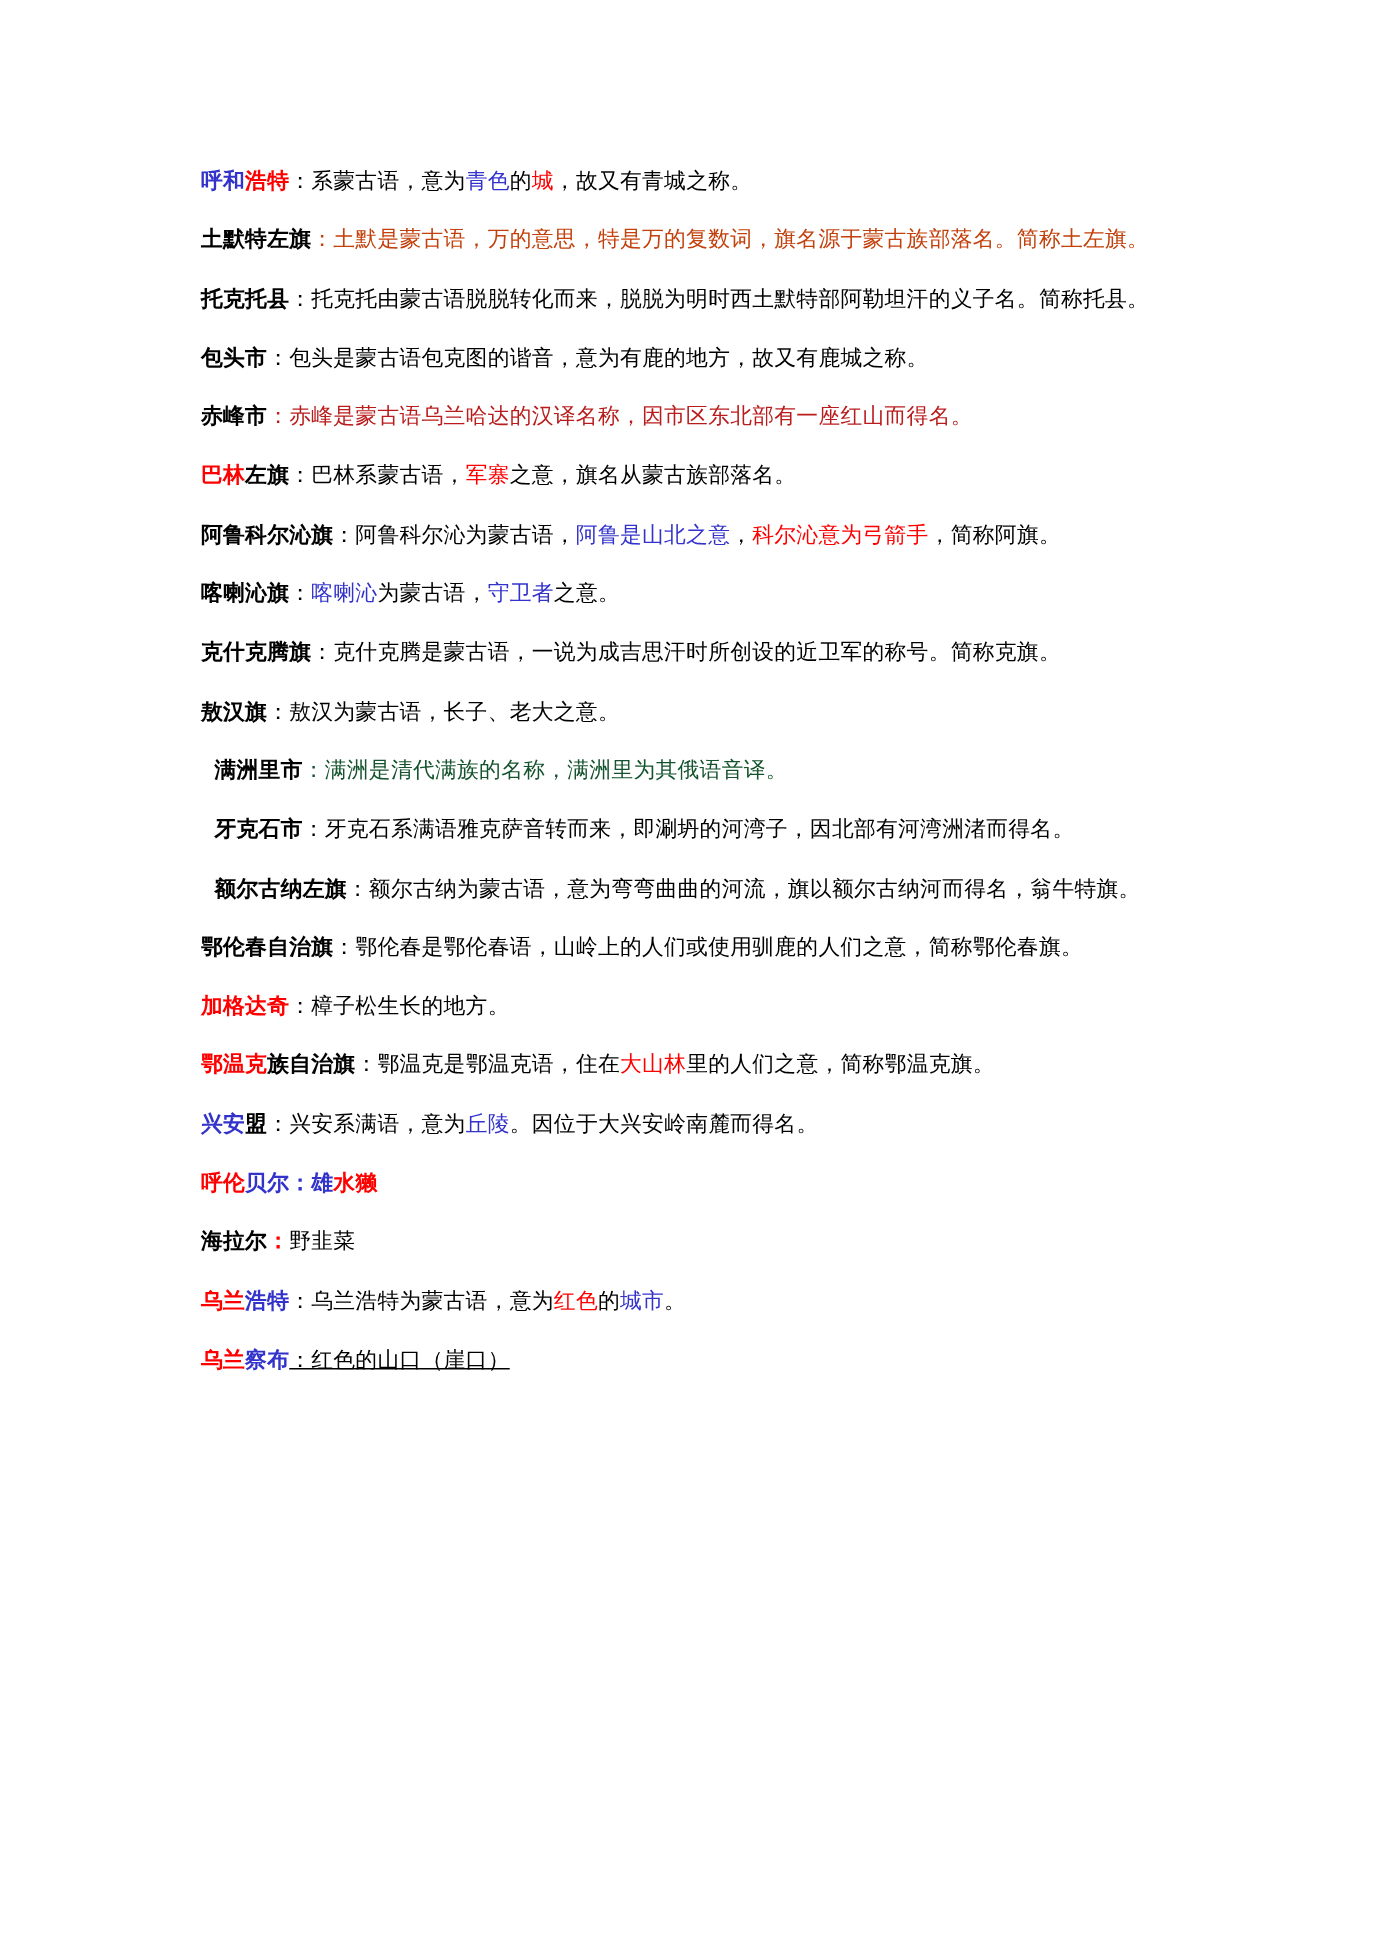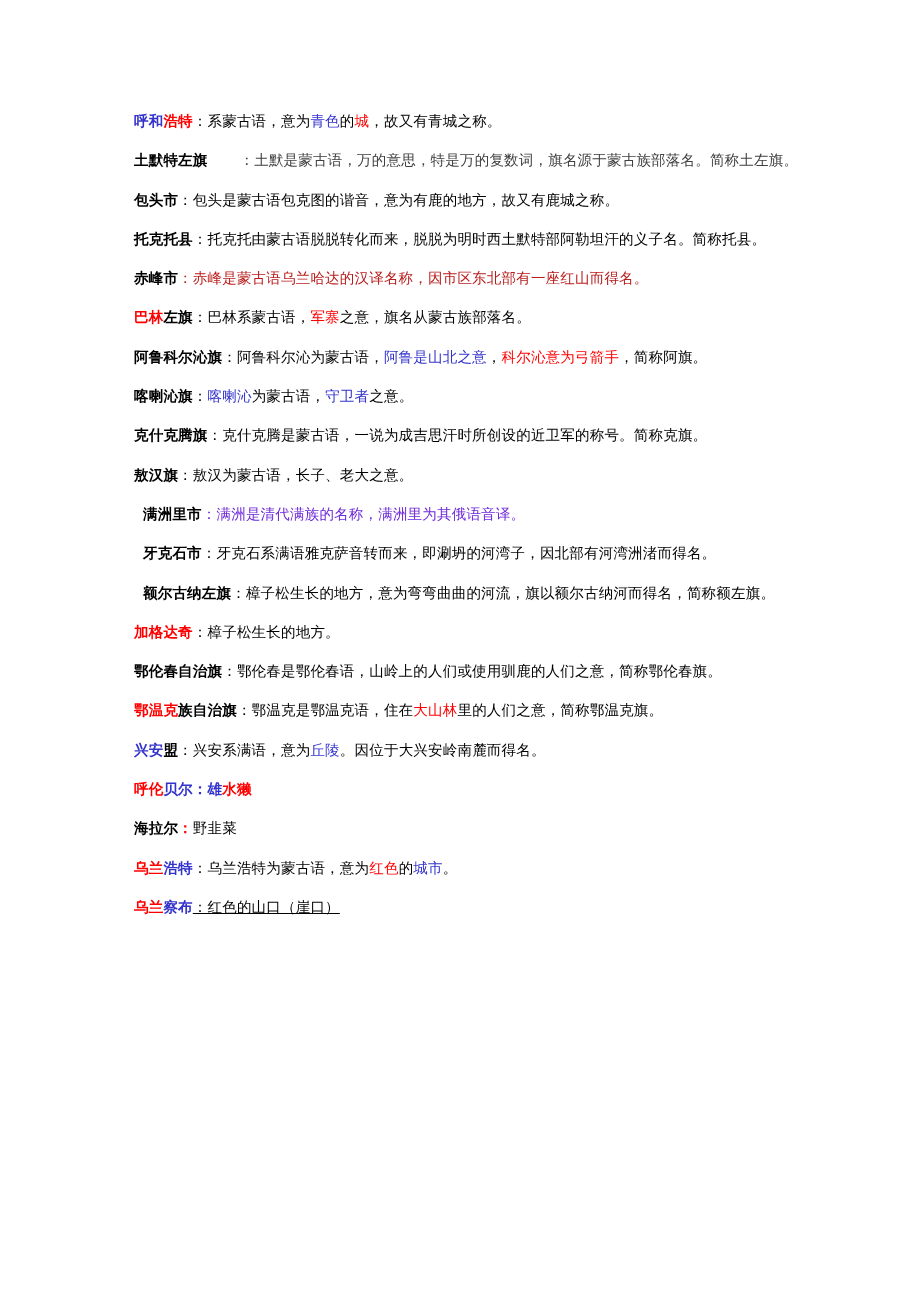--- a/index.html
+++ b/index.html
@@ -34,34 +34,34 @@
   }
   .b   { font-weight: bold; }
   span[data-bind] { white-space: pre-wrap; }
 </style>
 </head>
 <body>
 
 <div class="page">
   <div id="entries">
       <p class="entry"><span data-bind="document.entries.0.parts.0.text" class="b" style="color: rgb(51, 51, 204);">呼和</span><span data-bind="document.entries.0.parts.1.text" class="b" style="color: rgb(255, 0, 0);">浩特</span><span data-bind="document.entries.0.parts.2.text" style="color: rgb(0, 0, 0);">：系蒙古语，意为</span><span data-bind="document.entries.0.parts.3.text" style="color: rgb(51, 51, 204);">青色</span><span data-bind="document.entries.0.parts.4.text" style="color: rgb(0, 0, 0);">的</span><span data-bind="document.entries.0.parts.5.text" style="color: rgb(255, 0, 0);">城</span><span data-bind="document.entries.0.parts.6.text" style="color: rgb(0, 0, 0);">，故又有青城之称。</span></p>
-      <p class="entry"><span data-bind="document.entries.1.parts.0.text" class="b" style="color: rgb(0, 0, 0);">土默特左旗</span><span data-bind="document.entries.1.parts.1.text" style="color: #404040; margin-left: 32px;">：土默是蒙古语，万的意思，特是万的复数词，旗名源于蒙古族部落名。简称土左旗。</span></p>
+      <p class="entry"><span data-bind="document.entries.1.parts.0.text" class="b" style="color: rgb(0, 0, 0);">土默特左旗</span><span data-bind="document.entries.1.parts.1.text" style="color: #c2410c;">：土默是蒙古语，万的意思，特是万的复数词，旗名源于蒙古族部落名。简称土左旗。</span></p>
+      <p class="entry"><span data-bind="document.entries.2.parts.0.text" class="b" style="color: rgb(0, 0, 0);">托克托县</span><span data-bind="document.entries.2.parts.1.text" style="color: rgb(0, 0, 0);">：托克托由蒙古语脱脱转化而来，脱脱为明时西土默特部阿勒坦汗的义子名。简称托县。</span></p>
       <p class="entry"><span data-bind="document.entries.3.parts.0.text" class="b" style="color: rgb(0, 0, 0);">包头市</span><span data-bind="document.entries.3.parts.1.text" style="color: rgb(0, 0, 0);">：包头是蒙古语包克图的谐音，意为有鹿的地方，故又有鹿城之称。</span></p>
-      <p class="entry"><span data-bind="document.entries.2.parts.0.text" class="b" style="color: rgb(0, 0, 0);">托克托县</span><span data-bind="document.entries.2.parts.1.text" style="color: rgb(0, 0, 0);">：托克托由蒙古语脱脱转化而来，脱脱为明时西土默特部阿勒坦汗的义子名。简称托县。</span></p>
       <p class="entry"><span data-bind="document.entries.4.parts.0.text" class="b" style="color: rgb(0, 0, 0);">赤峰市</span><span data-bind="document.entries.4.parts.1.text" style="color: #b91c1c;">：赤峰是蒙古语乌兰哈达的汉译名称，因市区东北部有一座红山而得名。</span></p>
       <p class="entry"><span data-bind="document.entries.5.parts.0.text" class="b" style="color: rgb(255, 0, 0);">巴林</span><span data-bind="document.entries.5.parts.1.text" class="b" style="color: rgb(0, 0, 0);">左旗</span><span data-bind="document.entries.5.parts.2.text" style="color: rgb(0, 0, 0);">：巴林系蒙古语，</span><span data-bind="document.entries.5.parts.3.text" style="color: rgb(255, 0, 0);">军寨</span><span data-bind="document.entries.5.parts.4.text" style="color: rgb(0, 0, 0);">之意，旗名从蒙古族部落名。</span></p>
       <p class="entry"><span data-bind="document.entries.6.parts.0.text" class="b" style="color: rgb(0, 0, 0);">阿鲁科尔沁旗</span><span data-bind="document.entries.6.parts.1.text" style="color: rgb(0, 0, 0);">：阿鲁科尔沁为蒙古语，</span><span data-bind="document.entries.6.parts.2.text" style="color: rgb(51, 51, 204);">阿鲁是山北之意</span><span data-bind="document.entries.6.parts.3.text" style="color: rgb(0, 0, 0);">，</span><span data-bind="document.entries.6.parts.4.text" style="color: rgb(255, 0, 0);">科尔沁意为弓箭手</span><span data-bind="document.entries.6.parts.5.text" style="color: rgb(0, 0, 0);">，简称阿旗。</span></p>
       <p class="entry"><span data-bind="document.entries.8.parts.0.text" class="b" style="color: rgb(0, 0, 0);">喀喇沁旗</span><span data-bind="document.entries.8.parts.1.text" style="color: rgb(0, 0, 0);">：</span><span data-bind="document.entries.8.parts.2.text" style="color: rgb(51, 51, 204);">喀喇沁</span><span data-bind="document.entries.8.parts.3.text" style="color: rgb(0, 0, 0);">为蒙古语，</span><span data-bind="document.entries.8.parts.4.text" style="color: rgb(51, 51, 204);">守卫者</span><span data-bind="document.entries.8.parts.5.text" style="color: rgb(0, 0, 0);">之意。</span></p>
       <p class="entry"><span data-bind="document.entries.10.parts.0.text" class="b" style="color: rgb(0, 0, 0);">克什克腾旗</span><span data-bind="document.entries.10.parts.1.text" style="color: rgb(0, 0, 0);">：克什克腾是蒙古语，一说为成吉思汗时所创设的近卫军的称号。简称克旗。</span></p>
       <p class="entry"><span data-bind="document.entries.9.parts.0.text" class="b" style="color: rgb(0, 0, 0);">敖汉旗</span><span data-bind="document.entries.9.parts.1.text" style="color: rgb(0, 0, 0);">：敖汉为蒙古语，长子、老大之意。</span></p>
-      <p class="entry indent"><span data-bind="document.entries.11.parts.0.text" class="b" style="color: rgb(0, 0, 0);">满洲里市</span><span data-bind="document.entries.11.parts.1.text" style="color: #6d28d9;">：满洲是清代满族的名称，满洲里为其俄语音译。</span></p>
+      <p class="entry indent"><span data-bind="document.entries.11.parts.0.text" class="b" style="color: rgb(0, 0, 0);">满洲里市</span><span data-bind="document.entries.11.parts.1.text" style="color: #14532d;">：满洲是清代满族的名称，满洲里为其俄语音译。</span></p>
       <p class="entry indent"><span data-bind="document.entries.12.parts.0.text" class="b" style="color: rgb(0, 0, 0);">牙克石市</span><span data-bind="document.entries.12.parts.1.text" style="color: #000000;">：牙克石系满语雅克萨音转而来，即涮坍的河湾子，因北部有河湾洲渚而得名。</span></p>
-      <p class="entry indent"><span data-bind="document.entries.13.parts.0.text" class="b" style="color: rgb(0, 0, 0);">额尔古纳左旗</span><span data-bind="document.entries.13.parts.1.text" style="color: rgb(0, 0, 0);">：樟子松生长的地方，意为弯弯曲曲的河流，旗以额尔古纳河而得名，简称额左旗。</span></p>
+      <p class="entry indent"><span data-bind="document.entries.13.parts.0.text" class="b" style="color: rgb(0, 0, 0);">额尔古纳左旗</span><span data-bind="document.entries.13.parts.1.text" style="color: rgb(0, 0, 0);">：额尔古纳为蒙古语，意为弯弯曲曲的河流，旗以额尔古纳河而得名，翁牛特旗。</span></p>
+      <p class="entry"><span data-bind="document.entries.14.parts.0.text" class="b" style="color: rgb(0, 0, 0);">鄂伦春自治旗</span><span data-bind="document.entries.14.parts.1.text" style="color: rgb(0, 0, 0);">：鄂伦春是鄂伦春语，山岭上的人们或使用驯鹿的人们之意，简称鄂伦春旗。</span></p>
       <p class="entry"><span data-bind="document.entries.15.parts.0.text" class="b" style="color: rgb(255, 0, 0);">加格达奇</span><span data-bind="document.entries.15.parts.1.text" style="color: rgb(0, 0, 0);">：樟子松生长的地方。</span></p>
-      <p class="entry"><span data-bind="document.entries.14.parts.0.text" class="b" style="color: rgb(0, 0, 0);">鄂伦春自治旗</span><span data-bind="document.entries.14.parts.1.text" style="color: rgb(0, 0, 0);">：鄂伦春是鄂伦春语，山岭上的人们或使用驯鹿的人们之意，简称鄂伦春旗。</span></p>
       <p class="entry"><span data-bind="document.entries.16.parts.0.text" class="b" style="color: rgb(255, 0, 0);">鄂温克</span><span data-bind="document.entries.16.parts.1.text" class="b" style="color: rgb(0, 0, 0);">族自治旗</span><span data-bind="document.entries.16.parts.2.text" style="color: rgb(0, 0, 0);">：鄂温克是鄂温克语，住在</span><span data-bind="document.entries.16.parts.3.text" style="color: rgb(255, 0, 0);">大山林</span><span data-bind="document.entries.16.parts.4.text" style="color: rgb(0, 0, 0);">里的人们之意，简称鄂温克旗。</span></p>
       <p class="entry"><span data-bind="document.entries.18.parts.0.text" class="b" style="color: rgb(51, 51, 204);">兴安</span><span data-bind="document.entries.18.parts.1.text" class="b" style="color: rgb(0, 0, 0);">盟</span><span data-bind="document.entries.18.parts.2.text" style="color: rgb(0, 0, 0);">：兴安系满语，意为</span><span data-bind="document.entries.18.parts.3.text" style="color: rgb(51, 51, 204);">丘陵</span><span data-bind="document.entries.18.parts.4.text" style="color: rgb(0, 0, 0);">。因位于大兴安岭南麓而得名。</span></p>
       <p class="entry"><span data-bind="document.entries.19.parts.0.text" class="b" style="color: rgb(255, 0, 0);">呼伦</span><span data-bind="document.entries.19.parts.1.text" class="b" style="color: rgb(51, 51, 204);">贝尔：</span><span data-bind="document.entries.19.parts.2.text" class="b" style="color: rgb(51, 51, 204);">雄</span><span data-bind="document.entries.19.parts.3.text" class="b" style="color: rgb(255, 0, 0);">水獭</span></p>
       <p class="entry"><span data-bind="document.entries.20.parts.0.text" class="b" style="color: rgb(0, 0, 0);">海拉尔</span><span data-bind="document.entries.20.parts.1.text" class="b" style="color: rgb(255, 0, 0);">：</span><span data-bind="document.entries.20.parts.2.text" style="color: rgb(0, 0, 0);">野韭菜</span></p>
       <p class="entry"><span data-bind="document.entries.21.parts.0.text" class="b" style="color: rgb(255, 0, 0);">乌兰</span><span data-bind="document.entries.21.parts.1.text" class="b" style="color: rgb(51, 51, 204);">浩特</span><span data-bind="document.entries.21.parts.2.text" style="color: rgb(0, 0, 0);">：乌兰浩特为蒙古语，意为</span><span data-bind="document.entries.21.parts.3.text" style="color: rgb(255, 0, 0);">红色</span><span data-bind="document.entries.21.parts.4.text" style="color: rgb(0, 0, 0);">的</span><span data-bind="document.entries.21.parts.5.text" style="color: rgb(51, 51, 204);">城市</span><span data-bind="document.entries.21.parts.6.text" style="color: rgb(0, 0, 0);">。</span></p>
       <p class="entry"><span data-bind="document.entries.22.parts.0.text" class="b" style="color: rgb(255, 0, 0);">乌兰</span><span data-bind="document.entries.22.parts.1.text" class="b" style="color: rgb(51, 51, 204); font-family: Liberation Serif, serif;">察布</span><span data-bind="document.entries.22.parts.2.text" style="color: rgb(0, 0, 0); text-decoration: underline;">：红色的山口（崖口）</span></p>
     </div>
 </div>
 
 </body></html>

